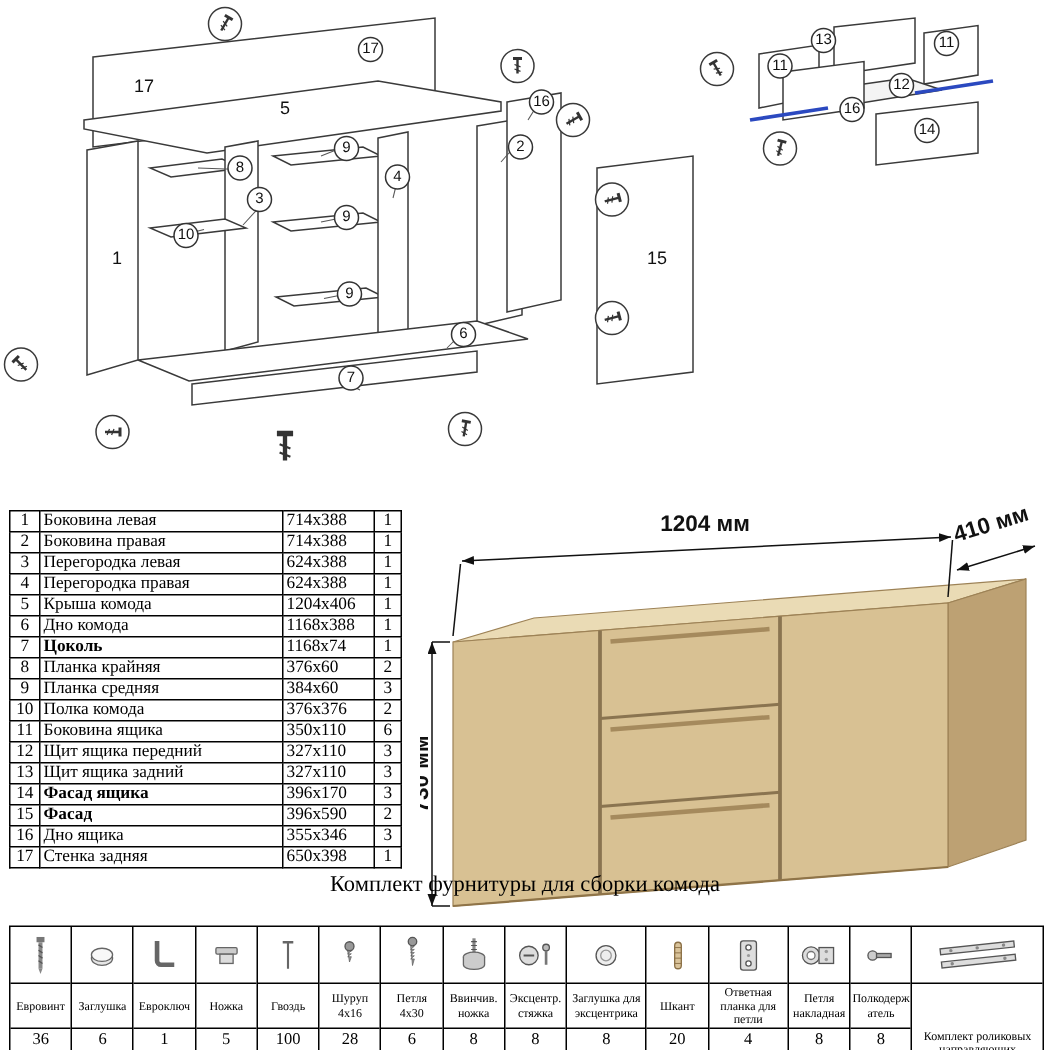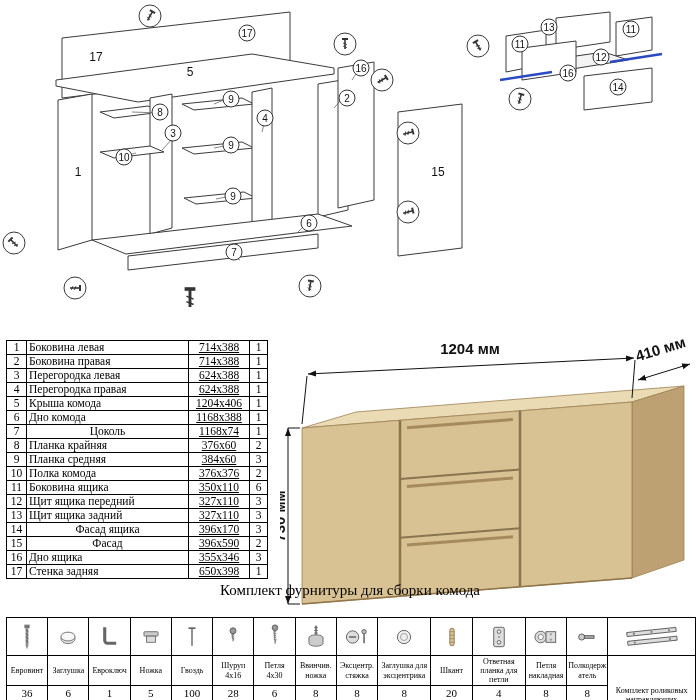--- a/index.html
+++ b/index.html
@@ -11,23 +11,23 @@
   .callout{position:absolute;transform:translate(-50%,-50%);
            font:10px "Liberation Sans",sans-serif;color:#111;text-align:center;}
   .callout.circled{width:15px;height:15px;border:1px solid #333;border-radius:50%;
            background:#fff;display:flex;align-items:center;justify-content:center;line-height:1;}
   .callout.plain{font:12px "Liberation Sans",sans-serif;}
   
   .parts-wrap{position:absolute;left:6px;top:340px;width:262px;}
   table.parts{border-collapse:collapse;width:100%;font:11.5px/1 "Liberation Serif",serif;}
   table.parts td{border:1px solid #000;height:13px;padding:0 2px;white-space:nowrap;overflow:hidden;}
   td.c-num{width:15px;text-align:center;}
-  td.c-size{width:56px;text-align:center;text-decoration:underline;}
+  td.c-size{width:56px;}
   td.c-qty{width:13px;text-align:center;}
-  td.center{text-align:center;}
+  td.center{font-weight:bold;}
   
   .product{position:absolute;left:280px;top:332px;width:416px;height:282px;}
   .dim-text{font:bold 15px "Liberation Sans",sans-serif;fill:#111;}
   
   .hw-title{position:absolute;left:0;top:582px;width:700px;text-align:center;
             font:15px "Liberation Serif",serif;}
   .hw-table{position:absolute;left:6px;top:617px;width:688px;display:flex;
             border:1px solid #000;background:#fff;}
   .hw-col{flex:1;border-right:1px solid #000;display:flex;flex-direction:column;min-width:0;}
   .hw-col:last-child{border-right:none;gap:29px;}

